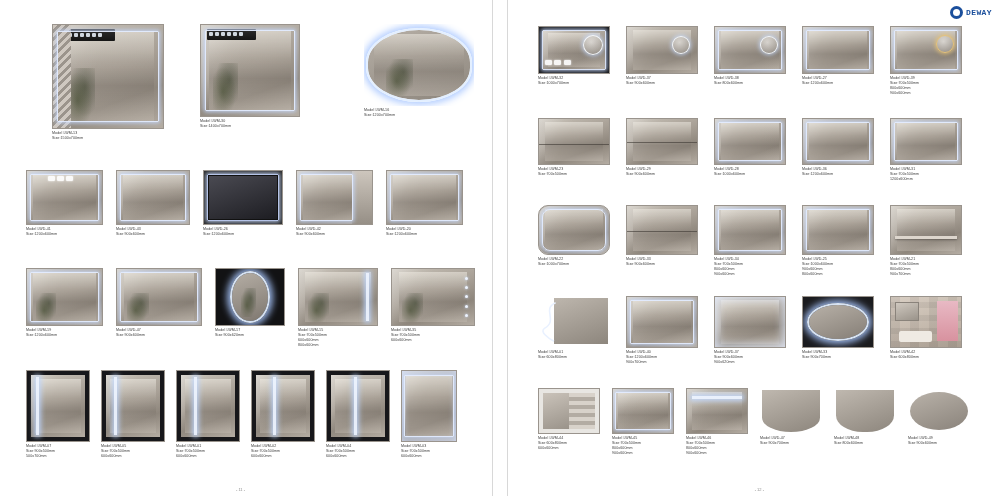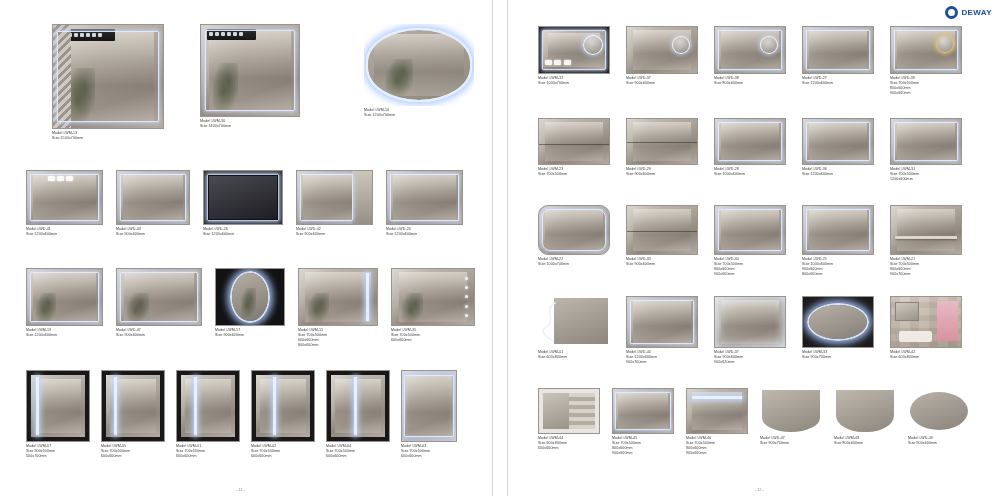--- a/index.html
+++ b/index.html
@@ -30,20 +30,21 @@
   }
   .spread-right { width: 492px; }
 
   
   .brand {
     position: absolute;
     top: 6px; right: 8px;
     display: flex;
     align-items: center;
     gap: 3px;
+    font-family: Liberation Mono, monospace;
   }
   .brand-mark {
     width: 13px; height: 13px;
     border-radius: 50%;
     background: #1b4f9c;
     position: relative;
   }
   .brand-mark::after {
     content: "";
     position: absolute;

